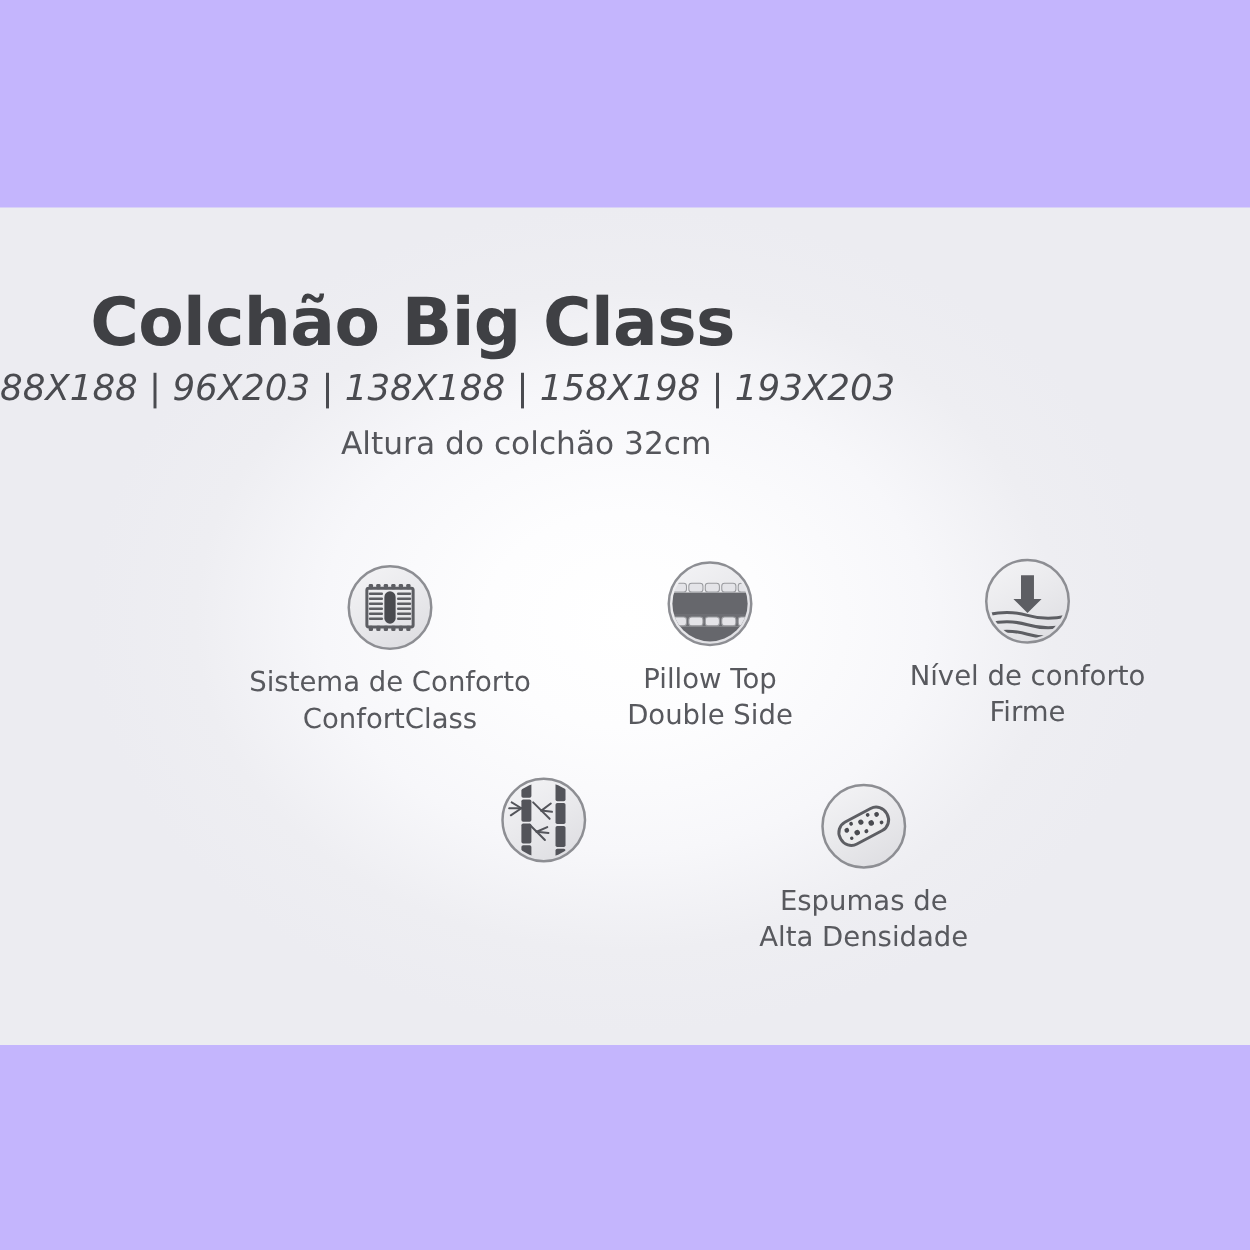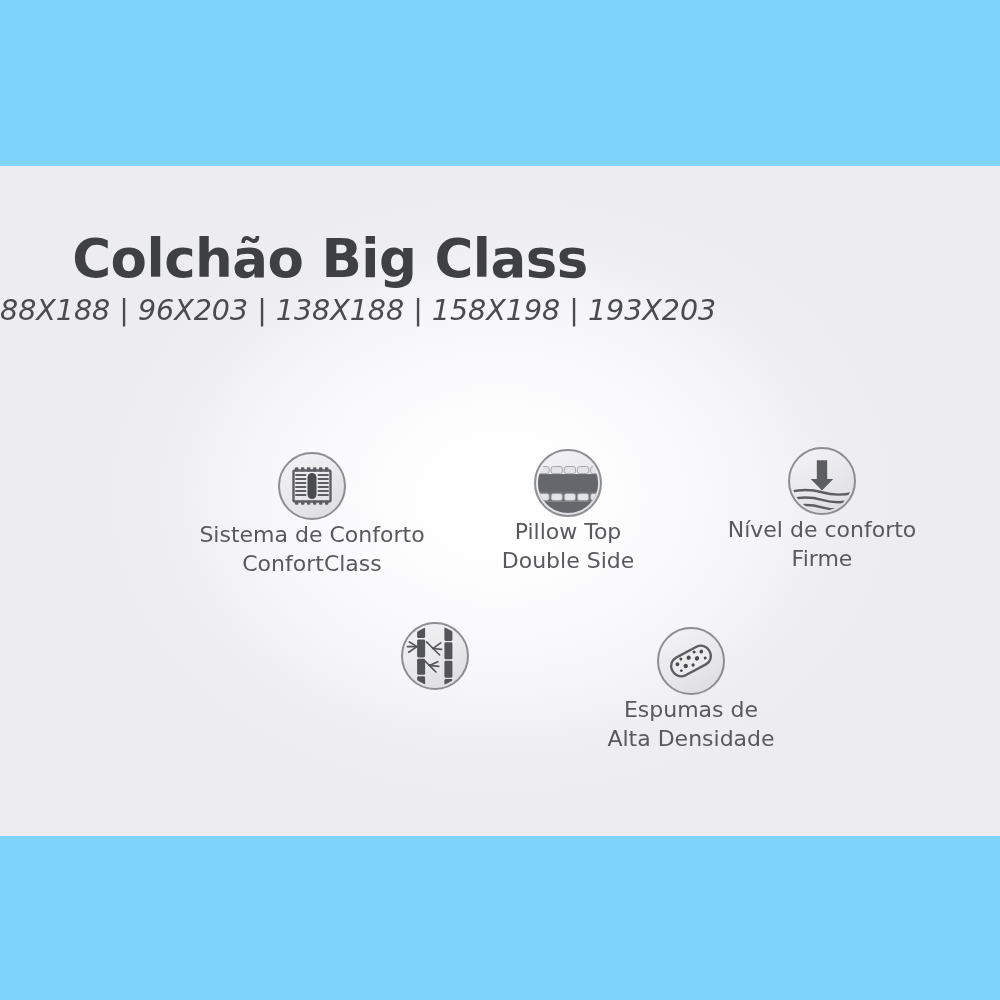--- a/index.html
+++ b/index.html
@@ -11,21 +11,21 @@
     width: 1000px;
     height: 1000px;
     overflow: hidden;
     font-family: "DejaVu Sans", "Liberation Sans", sans-serif;
   }
 
   #poster {
     position: relative;
     width: 1000px;
     height: 1000px;
-    background: #7dd3fc;
+    background: #c4b5fd;
   }
 
   
   #content-band {
     position: absolute;
     left: 0;
     top: 166px;
     width: 1000px;
     height: 670px;
     background:
@@ -88,20 +88,21 @@
     border: 2.5px solid #8d8e93;
     box-sizing: border-box;
     display: flex;
     align-items: center;
     justify-content: center;
     overflow: hidden;
   }
   .badge svg { display: block; }
 
   .feature-label {
+    margin-top: 12px;
     font-size: 22px;
     line-height: 1.32;
     color: #58595e;
     white-space: pre-line;
   }
 
   
   #feature-spring   { left: 182px; top: 452px; }
   #feature-pillow   { left: 438px; top: 449px; }
   #feature-firmness { left: 692px; top: 447px; }
@@ -111,20 +112,21 @@
 </head>
 <body>
 
 <div id="poster">
 
   <div id="content-band"></div>
 
   <div id="heading">
     <h1 id="product-title">Colchão Big Class</h1>
     <div id="size-list">88X188 | 96X203 | 138X188 | 158X198 | 193X203</div>
+    <div id="mattress-height">Altura do colchão 32cm</div>
   </div>
 
   <div class="feature" id="feature-spring">
     <div class="badge">
       <svg width="50" height="50" viewBox="0 0 50 50" aria-hidden="true">
         <g fill="none" stroke="#5d5e63" stroke-width="2.4">
 
           <rect x="6.5" y="9.5" width="37" height="31" rx="1.5"></rect>
         </g>
 

